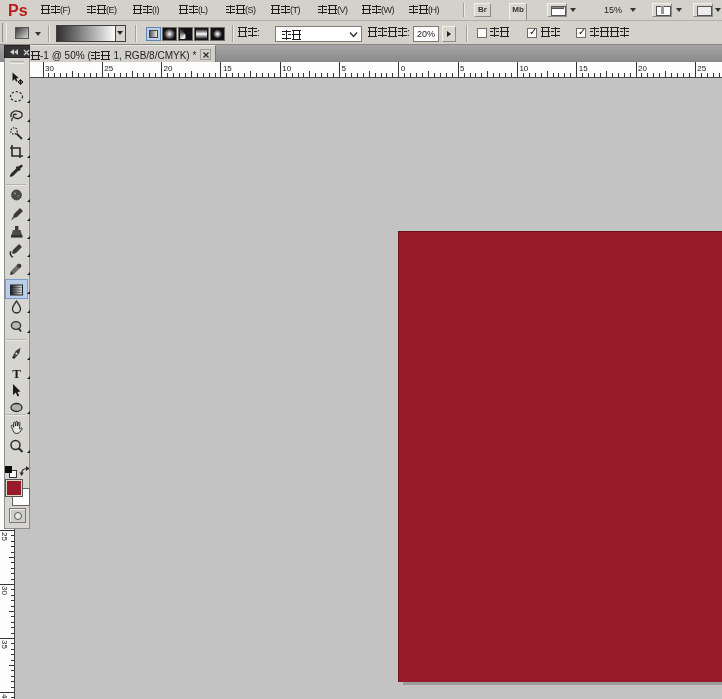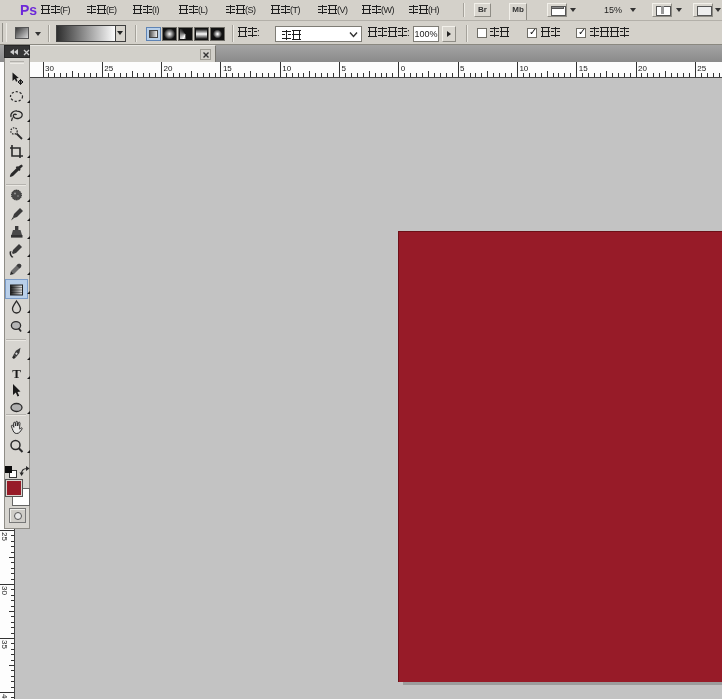--- a/index.html
+++ b/index.html
@@ -50,21 +50,21 @@
 #tbbody{position:absolute;left:0;top:13px;width:26px;height:471px;background:#d7d5d0;border:1px solid #8f8d87;border-top:none;box-sizing:border-box;}
 .tool{position:absolute;left:4px;width:17px;height:17px;}
 .subtri{position:absolute;width:0;height:0;border-left:3px solid transparent;border-bottom:3px solid #1a1a1a;}
 .tsep{position:absolute;left:2px;width:20px;height:0;border-top:1px solid #b5b3ae;border-bottom:1px solid #e9e7e2;}
 svg{display:block;}
 .gbtn{position:absolute;width:15px;height:14px;box-sizing:border-box;border:1px solid #6e6c66;overflow:hidden;background:#111;}
 </style></head>
 <body>
 
 <div id="menubar">
- <div style="position:absolute;left:20px;top:2px;font-size:14px;font-weight:bold;color:#6d28d9;letter-spacing:0px;">Ps</div>
+ <div style="position:absolute;left:8px;top:2px;font-size:16px;font-weight:bold;color:#b91c1c;letter-spacing:0px;">Ps</div>
  <div class="mi" style="left:40px;"><i class="cj"></i><i class="cj2"></i><span class="lt">(F)</span></div>
  <div class="mi" style="left:86px;"><i class="cj2"></i><i class="cj"></i><span class="lt">(E)</span></div>
  <div class="mi" style="left:132px;"><i class="cj"></i><i class="cj2"></i><span class="lt">(I)</span></div>
  <div class="mi" style="left:178px;"><i class="cj"></i><i class="cj2"></i><span class="lt">(L)</span></div>
  <div class="mi" style="left:225px;"><i class="cj2"></i><i class="cj"></i><span class="lt">(S)</span></div>
  <div class="mi" style="left:270px;"><i class="cj"></i><i class="cj2"></i><span class="lt">(T)</span></div>
  <div class="mi" style="left:317px;"><i class="cj2"></i><i class="cj"></i><span class="lt">(V)</span></div>
  <div class="mi" style="left:361px;"><i class="cj"></i><i class="cj2"></i><span class="lt">(W)</span></div>
  <div class="mi" style="left:408px;"><i class="cj2"></i><i class="cj"></i><span class="lt">(H)</span></div>
  <div class="sep" style="left:463px;top:3px;height:14px;"></div>
@@ -120,40 +120,41 @@
 
  <div class="lab" style="position:absolute;left:237px;top:6px;"><i class="cj"></i><i class="cj2"></i><span style="font-size:10px;color:#222;">:</span></div>
  <div style="position:absolute;left:275px;top:5px;width:87px;height:16px;background:#fff;border:1px solid #7f7d76;box-sizing:border-box;">
    <span class="lab" style="position:absolute;left:5px;top:3px;"><i class="cj2"></i><i class="cj"></i></span>
    <svg style="position:absolute;right:3px;top:4px;" width="9" height="7" viewBox="0 0 9 7">
         <path d="M1 1.5 L4.5 5.5 L8 1.5" fill="none" stroke="#333" stroke-width="1.4"></path>
       </svg>
  </div>
 
  <div class="lab" style="position:absolute;left:367px;top:6px;"><i class="cj"></i><i class="cj2"></i><i class="cj"></i><i class="cj2"></i><span style="font-size:10px;color:#222;">:</span></div>
- <div style="position:absolute;left:413px;top:5px;width:26px;height:16px;background:#fff;border:1px solid #7f7d76;box-sizing:border-box;font-size:9px;color:#222;text-align:center;line-height:14px;">100%</div>
+ <div style="position:absolute;left:413px;top:5px;width:26px;height:16px;background:#fff;border:1px solid #7f7d76;box-sizing:border-box;font-size:9px;color:#222;text-align:center;line-height:14px;">20%</div>
  <div style="position:absolute;left:442px;top:5px;width:14px;height:16px;background:#d9d6cf;border:1px solid;border-color:#f2f0ea #8e8c85 #8e8c85 #f2f0ea;box-sizing:border-box;">
       <div style="position:absolute;left:4px;top:4px;width:0;height:0;border-top:3px solid transparent;border-bottom:3px solid transparent;border-left:4px solid #222;"></div>
     </div>
  <div class="sep" style="left:466px;top:4px;height:17px;"></div>
 
  <div style="position:absolute;left:477px;top:7px;width:10px;height:10px;background:#fff;border:1px solid #6f6d66;box-sizing:border-box;"></div>
  <div class="lab" style="position:absolute;left:489px;top:6px;"><i class="cj2"></i><i class="cj"></i></div>
  <div style="position:absolute;left:527px;top:7px;width:10px;height:10px;background:#fff;border:1px solid #6f6d66;box-sizing:border-box;">
       <span style="position:absolute;left:1px;top:-3px;font-size:10px;color:#111;">✓</span>
     </div>
  <div class="lab" style="position:absolute;left:540px;top:6px;"><i class="cj"></i><i class="cj2"></i></div>
  <div style="position:absolute;left:576px;top:7px;width:10px;height:10px;background:#fff;border:1px solid #6f6d66;box-sizing:border-box;">
       <span style="position:absolute;left:1px;top:-3px;font-size:10px;color:#111;">✓</span>
     </div>
  <div class="lab" style="position:absolute;left:589px;top:6px;"><i class="cj2"></i><i class="cj"></i><i class="cj"></i><i class="cj2"></i></div>
 </div>
 
 <div id="tabbar">
  <div id="tab">
+  <div style="position:absolute;left:1px;top:2px;white-space:nowrap;line-height:12px;"><i class="cj"></i><span style="font-size:10px;color:#222;">-1 @ 50% (</span><i class="cj2"></i><i class="cj"></i><span style="font-size:10px;color:#222;"> 1, RGB/8/CMYK) *</span></div>
   <div style="position:absolute;right:4px;top:3px;width:11px;height:11px;border:1px solid #a09e96;box-sizing:border-box;">
         <svg style="position:absolute;left:1.5px;top:1.5px;" width="6" height="6" viewBox="0 0 6 6">
           <path d="M0.5 0.5 L5.5 5.5 M5.5 0.5 L0.5 5.5" stroke="#333" stroke-width="1.4"></path>
         </svg>
       </div>
  </div>
 </div>
 
 <div id="hruler">
     <div class="tick" style="left:42.5px;top:0;width:1px;height:15px;"></div>

